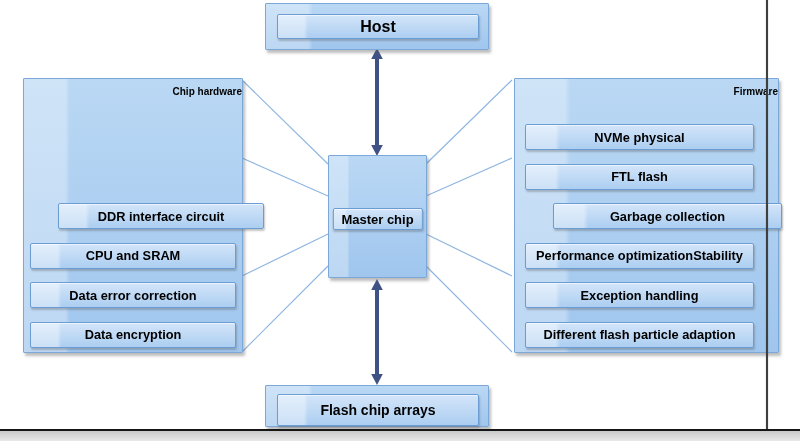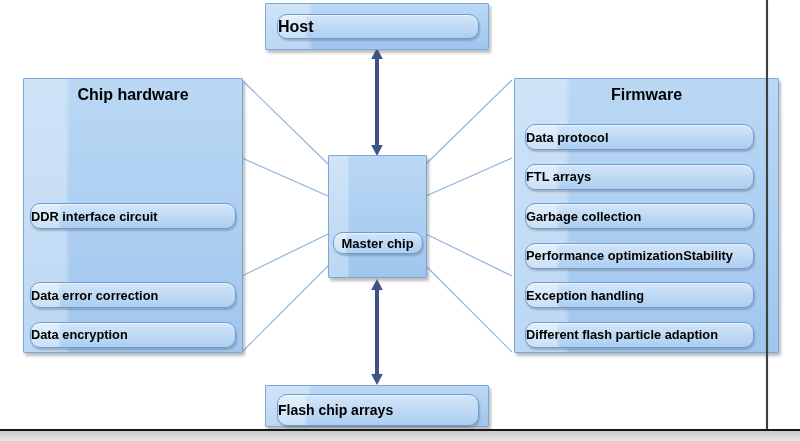--- a/index.html
+++ b/index.html
@@ -14,47 +14,47 @@
     position:absolute; box-sizing:border-box;
     border:1px solid #7ca8d9; border-radius:1px;
     background:
       linear-gradient(90deg, rgba(255,255,255,.30) 0%, rgba(255,255,255,.30) 19%, rgba(255,255,255,0) 21%),
       linear-gradient(180deg, #bad8f4 0%, #a0c6ee 100%);
     box-shadow: 2px 3px 3px rgba(90,90,90,.40);
   }
   
   .blue-item {
     position:absolute; box-sizing:border-box;
-    border:1px solid #6b9cd2; border-radius:10px;
+    border:1px solid #6b9cd2; border-radius:2px;
     background:
       linear-gradient(90deg, rgba(255,255,255,.38) 0%, rgba(255,255,255,.38) 13%, rgba(255,255,255,0) 15%),
       linear-gradient(180deg, #d3e5f9 0%, #accef1 100%);
     box-shadow: 1px 2px 2px rgba(90,90,90,.35), inset 0 1px 0 rgba(255,255,255,.55);
-    display:flex; align-items:center; 
+    display:flex; align-items:center; justify-content:center;
     font-weight:bold; color:#000; white-space:nowrap;
   }
   .panel-title {
-    position:absolute; left:0; right:0; top:7px; text-align:center;
-    font-weight:bold; font-size:16px; color:#000;
+    position:absolute; left:0; right:0; top:7px; text-align:right;
+    font-weight:bold; font-size:10px; color:#000;
   }
   .item-text { font-size:12.8px; }
 
   
   .host-node  { left:265px; top:3px;   width:224px; height:47px; }
   .host-inner { left:11px;  top:10px;  width:202px; height:25px; font-size:16px; }
   .flash-node { left:265px; top:385px; width:224px; height:42px; }
   .flash-inner{ left:11px;  top:8px;   width:202px; height:32px; font-size:14px; }
   .master-node{ left:328px; top:155px; width:99px;  height:123px; }
-  .master-label{ left:50%; top:52px; transform:translateX(-50%); height:22px; padding:0 8px; font-size:13px;margin-top:24px; }
+  .master-label{ left:50%; top:52px; transform:translateX(-50%); height:22px; padding:0 8px; font-size:13px; }
 
   .left-panel { left:23px;  top:78px; width:220px; height:275px; }
   .right-panel{ left:514px; top:78px; width:265px; height:275px; }
   .left-panel  .blue-item { left:6px;  width:206px; height:26px; }
   .right-panel .blue-item { left:10px; width:229px; height:26px; }
-  .row-0 { top:45px; } .row-1 { top:84.5px; } .row-2 { top:124px; }
+  .row-0 { top:45px; } .row-1 { top:84.5px; } .row-2 { top:124px;margin-left:28px; }
   .row-3 { top:163.5px; } .row-4 { top:203px; } .row-5 { top:242.5px; }
 
   
   .right-frame {
     position:absolute; left:766px; top:0; width:2px; height:431px;
     background:#3f3f3f; box-shadow:0 0 1px rgba(0,0,0,.55);
   }
   .bottom-frame {
     position:absolute; left:0; top:429px; width:800px; height:12px;
     border-top:2px solid #161616;
@@ -107,35 +107,38 @@
     <div class="blue-item flash-inner">
       <span>Flash chip arrays</span>
     </div>
   </div>
 
   <div class="blue-panel left-panel">
     <div class="panel-title">Chip hardware</div>
     <div class="blue-item row-2">
       <span class="item-text">DDR interface circuit</span>
     </div>
+    <div class="blue-item row-3">
+      <span class="item-text">CPU and SRAM</span>
+    </div>
     <div class="blue-item row-4">
       <span class="item-text">Data error correction</span>
     </div>
     <div class="blue-item row-5">
       <span class="item-text">Data encryption</span>
     </div>
   </div>
 
   <div class="blue-panel right-panel">
     <div class="panel-title">Firmware</div>
     <div class="blue-item row-0">
-      <span class="item-text">Data protocol</span>
+      <span class="item-text">NVMe physical</span>
     </div>
     <div class="blue-item row-1">
-      <span class="item-text">FTL arrays</span>
+      <span class="item-text">FTL flash</span>
     </div>
     <div class="blue-item row-2">
       <span class="item-text">Garbage collection</span>
     </div>
     <div class="blue-item row-3">
       <span class="item-text">Performance optimizationStability</span>
     </div>
     <div class="blue-item row-5">
       <span class="item-text">Different flash particle adaption</span>
     </div>

